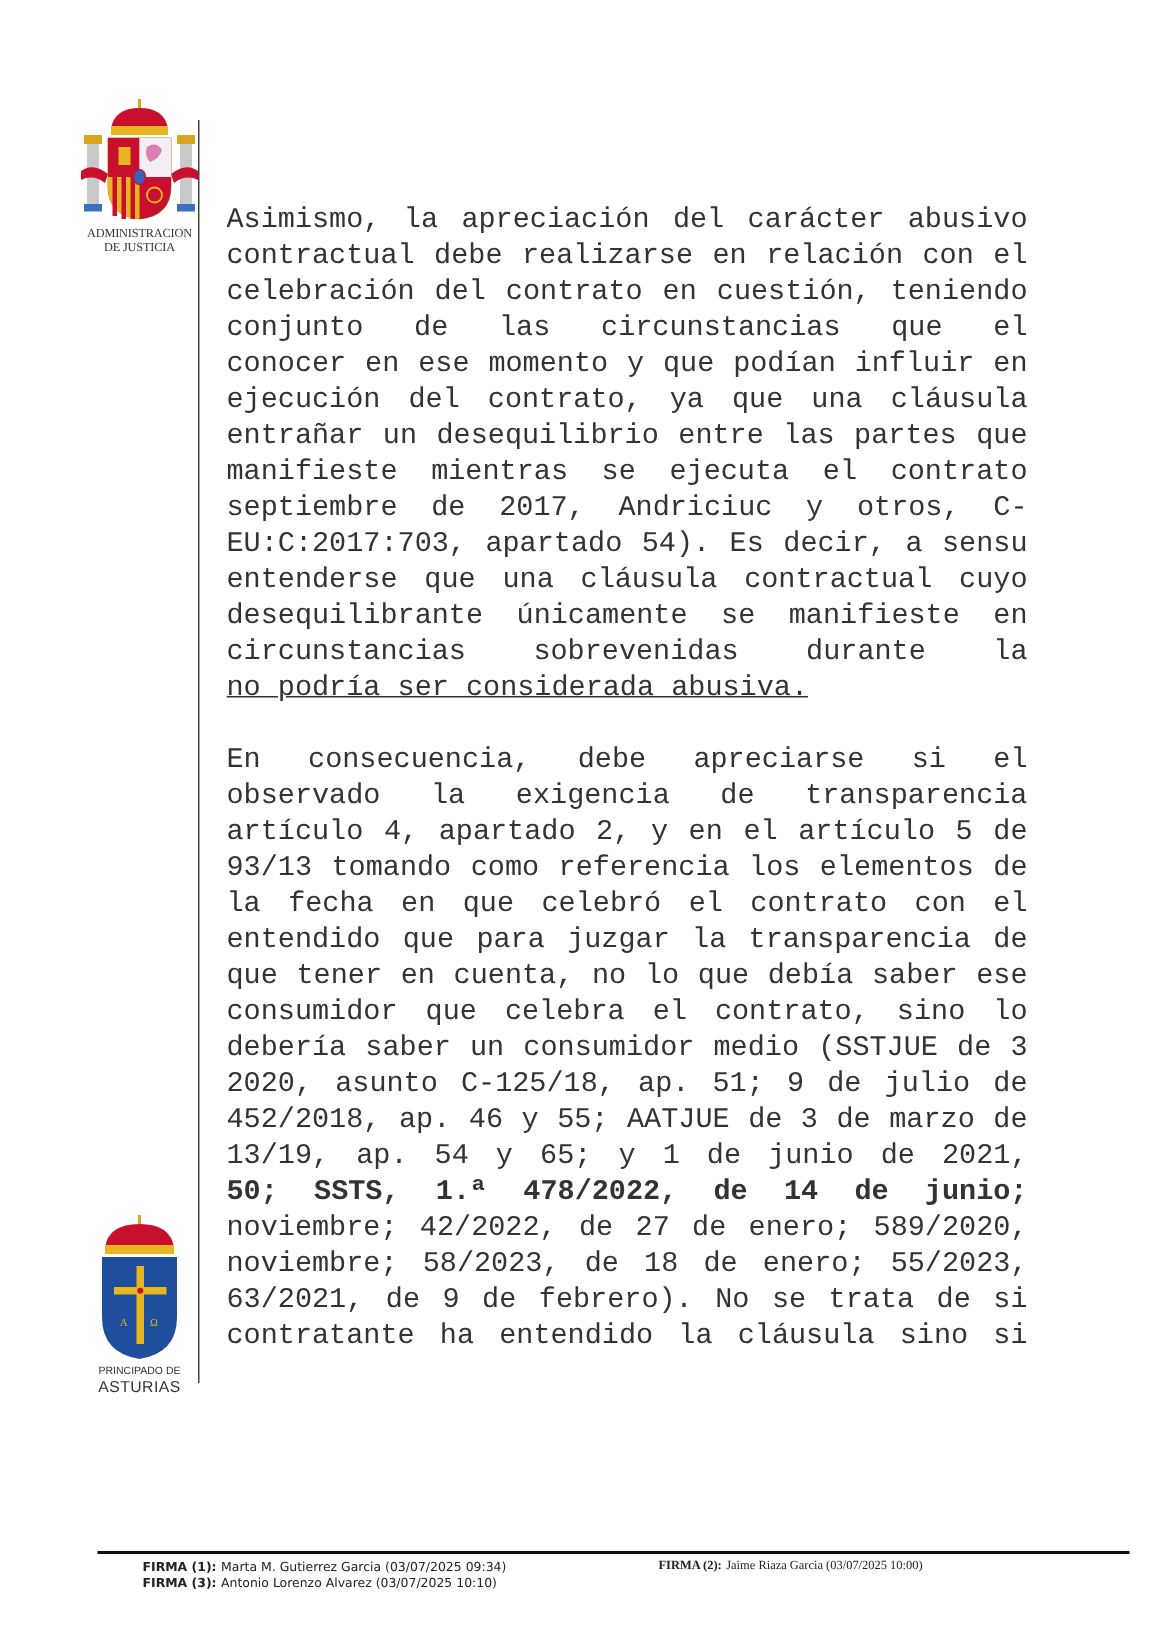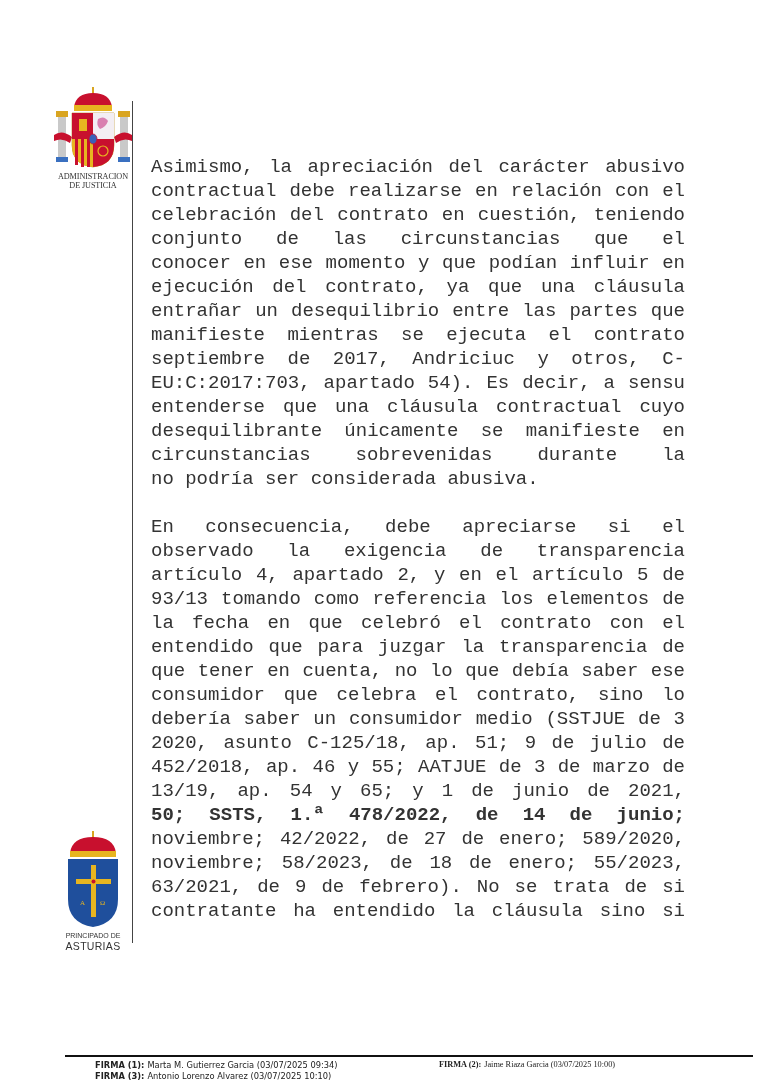--- a/index.html
+++ b/index.html
@@ -1,17 +1,17 @@
 <!DOCTYPE html>
 <html><head>
 <meta charset="utf-8">
 <style>
   html, body { margin: 0; padding: 0; background: #ffffff; }
   body { width: 768px; height: 1086px; position: relative; overflow: hidden; font-family: "Liberation Mono", monospace; color: #2a2a2a; }
-  .page { position: absolute; left: 0; top: 0; width: 768px; height: 931px; background: #fff; margin-top: 21px; }
+  .page { position: absolute; left: 0; top: 0; width: 768px; height: 931px; background: #fff; }
 
   .logo-top { position: absolute; left: 52px; top: 66px; width: 82px; height: 110px; }
   .logo-bottom { position: absolute; left: 60px; top: 810px; width: 66px; height: 125px; }
   .logo-caption { position: absolute; font-family: "Liberation Serif", serif; text-align: center; color: #333; line-height: 9px; }
   .logo-top .logo-caption { left: -6px; top: 85px; width: 94px; font-size: 8.2px; letter-spacing: -0.1px; }
   .logo-bottom .logo-caption { left: -6px; top: 100px; width: 78px; font-family: "Liberation Sans", sans-serif; font-size: 7px; }
   .logo-bottom .logo-caption .big { font-size: 10.5px; letter-spacing: 0.3px; display: block; line-height: 12px; }
 
   .vrule { position: absolute; left: 132px; top: 80px; width: 1px; height: 842px; background: #444; }
 
@@ -77,21 +77,21 @@
       <span class="line" style="white-space: normal; overflow: hidden;">conjunto de las circunstancias que el profesional podía</span>
       <span class="line" style="white-space: normal; overflow: hidden;">conocer en ese momento y que podían influir en la ulterior</span>
       <span class="line" style="white-space: normal; overflow: hidden;">ejecución del contrato, ya que una cláusula contractual puede</span>
       <span class="line" style="white-space: normal; overflow: hidden;">entrañar un desequilibrio entre las partes que únicamente se</span>
       <span class="line" style="white-space: normal; overflow: hidden;">manifieste mientras se ejecuta el contrato (sentencia de 20 de</span>
       <span class="line" style="white-space: normal; overflow: hidden;">septiembre de 2017, Andriciuc y otros, C-186/16,</span>
       <span class="line" style="white-space: normal; overflow: hidden;">EU:C:2017:703, apartado 54). Es decir, a sensu contrario, debe</span>
       <span class="line" style="white-space: normal; overflow: hidden;">entenderse que una cláusula contractual cuyo efecto</span>
       <span class="line" style="white-space: normal; overflow: hidden;">desequilibrante únicamente se manifieste en virtud de</span>
       <span class="line" style="white-space: normal; overflow: hidden;">circunstancias sobrevenidas durante la ejecución del contrato</span>
-      <span class="line last" style="white-space: normal; overflow: hidden;">no podría ser considerada abusiva.</span>
+      <span class="line last" style="white-space: normal; overflow: hidden; text-decoration: underline;">no podría ser considerada abusiva.</span>
     </div>
     <div class="para">
       <span class="line" style="white-space: normal; overflow: hidden;">En consecuencia, debe apreciarse si el profesional ha</span>
       <span class="line" style="white-space: normal; overflow: hidden;">observado la exigencia de transparencia contemplada en el</span>
       <span class="line" style="white-space: normal; overflow: hidden;">artículo 4, apartado 2, y en el artículo 5 de la Directiva</span>
       <span class="line" style="white-space: normal; overflow: hidden;">93/13 tomando como referencia los elementos de que disponía en</span>
       <span class="line" style="white-space: normal; overflow: hidden;">la fecha en que celebró el contrato con el consumidor, bien</span>
       <span class="line" style="white-space: normal; overflow: hidden;">entendido que para juzgar la transparencia de la cláusula hay</span>
       <span class="line" style="white-space: normal; overflow: hidden;">que tener en cuenta, no lo que debía saber ese concreto</span>
       <span class="line" style="white-space: normal; overflow: hidden;">consumidor que celebra el contrato, sino lo que razonablemente</span>

